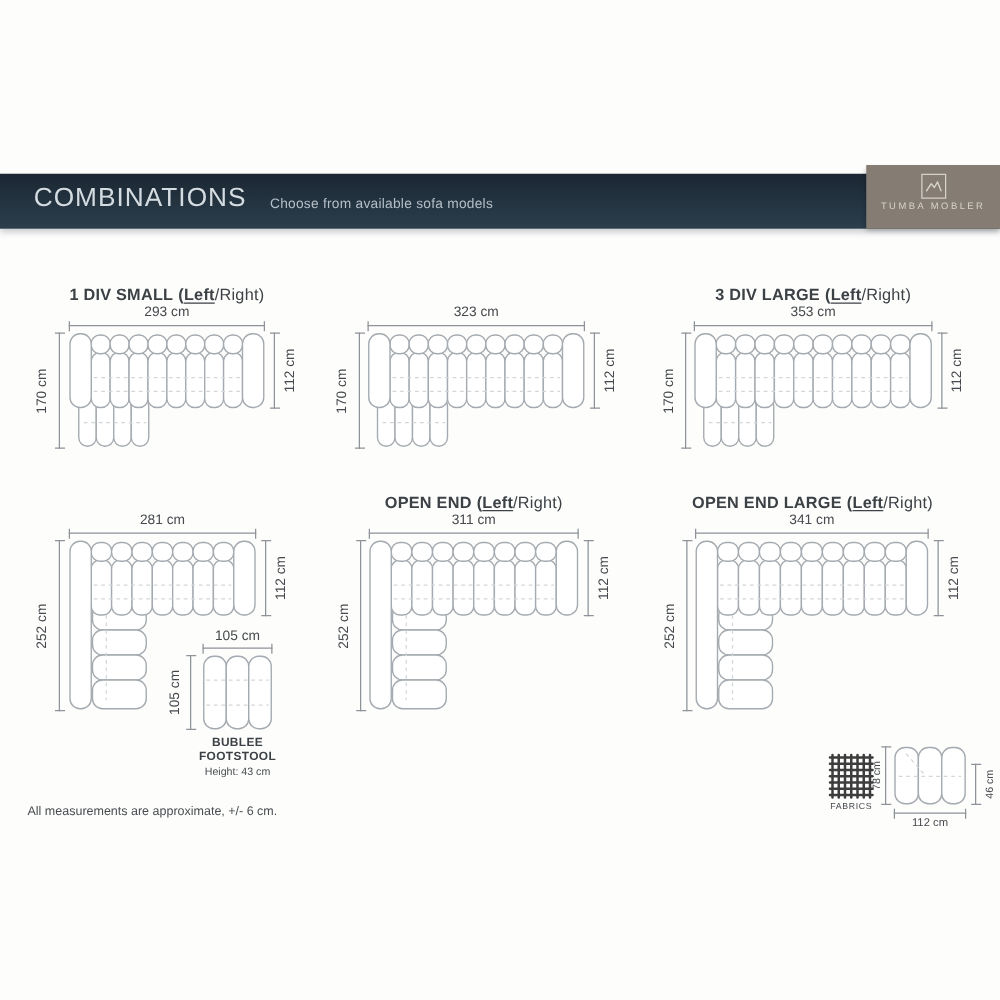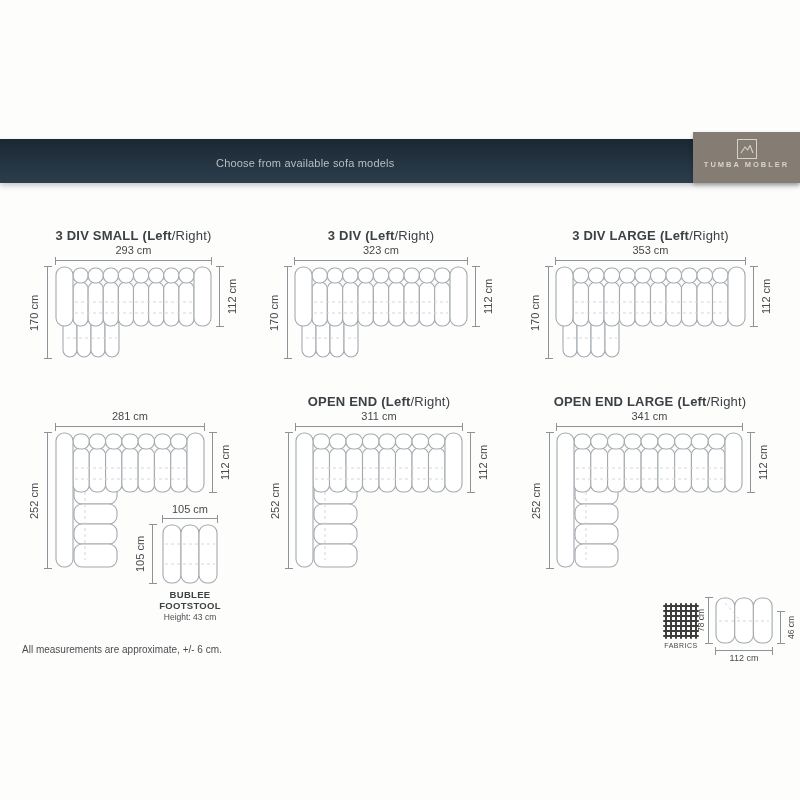--- a/index.html
+++ b/index.html
@@ -25,31 +25,31 @@
     position:absolute;left:180px;top:157px;
     font-size:11px;font-weight:400;color:#b5bfc8;letter-spacing:.2px;padding-left:36px;
   }
   .brand{
     position:absolute;left:693px;top:132px;width:107px;height:51px;
     background:#857d74;box-shadow:0 2px 4px rgba(0,0,0,.25);
     display:flex;flex-direction:column;align-items:center;justify-content:flex-start;
   }
   .brand svg{margin-top:6px;}
   .brand-name{
-    margin-top:0;font-size:7.5px;letter-spacing:2px;color:#d8d3cb;font-weight:700;
+    margin-top:0;font-size:7.5px;letter-spacing:2px;color:#d8d3cb;font-weight:400;
   }
 
   
   .dg-title{
     position:absolute;text-align:center;
     font-size:13px;font-weight:700;color:#3c4146;letter-spacing:.2px;line-height:15px;
     white-space:nowrap;
   }
   .dg-title .pg{margin-left:4px;}
-  .dg-title .lft{text-underline-offset:2px;}
+  .dg-title .lft{text-decoration:underline;text-underline-offset:2px;}
   .dg-title .rt{font-weight:400;}
 
   
   .hdim{position:absolute;height:0;border-top:1px solid #8d9398;}
   .hdim::before,.hdim::after{content:"";position:absolute;top:-4px;width:1px;height:8px;background:#8d9398;}
   .hdim::before{left:0;}
   .hdim::after{right:0;}
   .vdim{position:absolute;width:0;border-left:1px solid #8d9398;}
   .vdim::before,.vdim::after{content:"";position:absolute;left:-4px;height:1px;width:8px;background:#8d9398;}
   .vdim::before{top:0;}
@@ -85,34 +85,32 @@
     position:absolute;left:22px;top:644px;
     font-size:10px;color:#494d51;
   }
 </style>
 </head>
 <body>
 
 <div id="page">
 
   <div class="banner"></div>
+  <div class="banner-title">COMBINATIONS</div>
   <div class="banner-sub">Choose from available sofa models</div>
   <div class="brand">
     <svg width="22" height="22">
       <rect x="1.5" y="1.5" width="19" height="19" fill="none" stroke="#d6d1c9" stroke-width="1"></rect>
       <path d="M5 15 L9 9 L11.5 12 L14 7.5 L17 15" fill="none" stroke="#d6d1c9" stroke-width="1.1" stroke-linejoin="round"></path>
     </svg>
     <div class="brand-name">TUMBA MOBLER</div>
   </div>
 
   <div class="dg-title" style="left:33px;top:228px;width:201px">
-    <span>3 DIV SMALL</span><span class="pg"><span>(</span><span class="lft">Left</span><span class="rt">/</span><span class="rt">Right</span><span class="rt">)</span></span>
-  </div>
-  <div class="dg-title" style="left:281px;top:228px;width:200px">
-    <span>3 DIV</span><span class="pg"><span>(</span><span class="lft">Left</span><span class="rt">/</span><span class="rt">Right</span><span class="rt">)</span></span>
+    <span>1 DIV SMALL</span><span class="pg"><span>(</span><span class="lft">Left</span><span class="rt">/</span><span class="rt">Right</span><span class="rt">)</span></span>
   </div>
   <div class="dg-title" style="left:550px;top:228px;width:201px">
     <span>3 DIV LARGE</span><span class="pg"><span>(</span><span class="lft">Left</span><span class="rt">/</span><span class="rt">Right</span><span class="rt">)</span></span>
   </div>
 
   <div class="dlab" style="left:55px;top:244px;width:157px">293 cm</div>
   <div class="hdim" style="left:55px;top:260px;width:157px"></div>
   <svg class="sofa" style="left:55px;top:266px" width="157" height="93">
       <rect x="8" y="52" width="14" height="39" rx="7"></rect>
       <rect x="22" y="52" width="14" height="39" rx="7"></rect>

